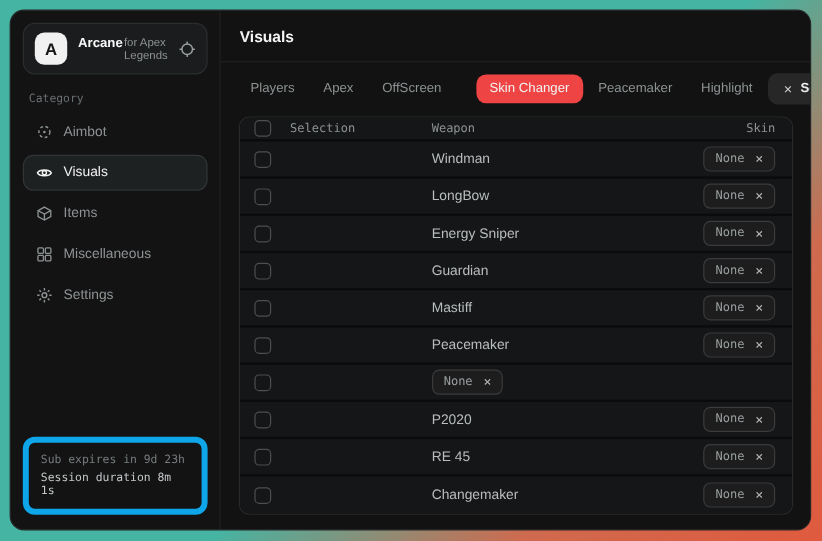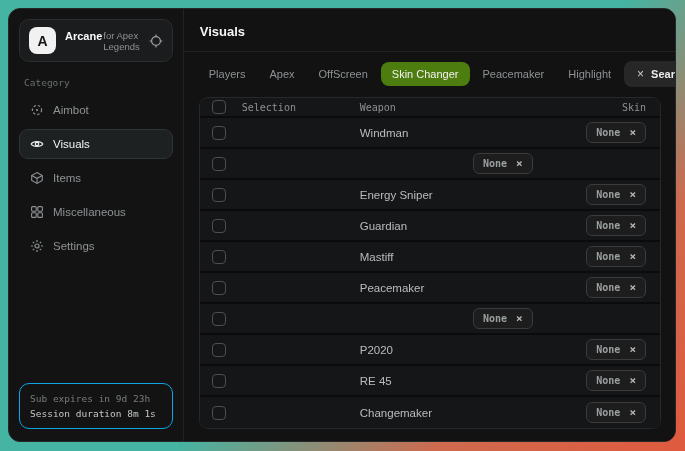--- a/index.html
+++ b/index.html
@@ -41,37 +41,37 @@
   .nav-item {
     display:flex; align-items:center; gap:9px;
     padding:7px 9px; margin-bottom:4px;
     border:1px solid transparent; border-radius:9px;
     font-size:11.5px; color:#8d9293; cursor:pointer;
   }
   .nav-item.active { background:#1e2122; border-color:#313536; color:#f2f2f2; }
   .nav-item .ic { display:flex; width:15px; justify-content:center; }
   .sidebar-footer {
     margin-top:auto;
-    border:1px solid #0ea5e9; border-radius:10px;
+    border:5px solid #0ea5e9; border-radius:10px;
     padding:9px 10px;
     font-family:"DejaVu Sans Mono", monospace;
     display:flex; flex-direction:column; gap:4px;
   }
   .sub-expires { font-size:9.5px; color:#767c7d; }
   .session-duration { font-size:9.5px; color:#c3c7c8; }
   
   .main { flex:1; display:flex; flex-direction:column; min-width:0; background:#121213; }
   .main-header { padding:13px 16px 11px; border-bottom:1px solid #1f2021; }
   .main-title { font-size:13px; font-weight:bold; color:#f5f5f5; }
   .tabs-row { display:flex; align-items:center; gap:2px; padding:9px 14px 8px; }
   .tab {
     padding:6px 11px; border-radius:8px; font-size:11px; color:#8d9293; cursor:pointer;
     white-space:nowrap;
   }
-  .tab.active { background:#4d7c0f; color:#f2f2f2; }
+  .tab.active { background:#ef4444; color:#f2f2f2;margin-left:16px; }
   .search-btn {
     margin-left:auto; display:flex; align-items:center; gap:7px;
     background:#272728; border-radius:8px; padding:6px 13px;
     font-size:11px; font-weight:bold; color:#ececec; cursor:pointer;
   }
   .search-btn .x { font-size:12px; font-weight:normal; color:#cfcfcf; }
   
   .table-card {
     margin:2px 14px 12px 15px; flex:1;
     border:1px solid #272829; border-radius:9px;
@@ -89,21 +89,21 @@
     align-items:center; height:31px; padding:0 14px 0 12px;
     background:#151617; border-bottom:2px solid #0b0b0c;
   }
   .t-row:last-child { border-bottom:none; }
   .t-head .skin-col { text-align:right; }
   .checkbox {
     width:14px; height:14px; border:1.5px solid #4b4f50; border-radius:4px;
     background:transparent; cursor:pointer;
   }
   .weapon-name { font-size:11.5px; color:#b9bdbe; }
-  .skin-cell { display:flex; justify-content:center;font-weight:bold; }
+  .skin-cell { display:flex; justify-content:flex-start; }
   .skin-pill {
     display:flex; align-items:center; gap:9px;
     background:#1d1d1e; border:1px solid #3a3b3c; border-radius:6px;
     padding:3px 9px; cursor:pointer;
     font-family:"DejaVu Sans Mono", monospace; font-size:10px; color:#9a9fa0;
   }
   .skin-pill .clear-x { font-size:11px; color:#b3b7b8; }
   svg { display:block; }
 </style>
 </head>
@@ -239,20 +239,21 @@
         <span class="clear-x">×</span>
       </div>
     </div>
   </div>
 
   <div class="t-row">
     <div>
               <div class="checkbox"></div>
             </div>
     <div></div>
+    <div class="weapon-name">LongBow</div>
     <div class="skin-cell">
       <div class="skin-pill">
         <span>None</span>
         <span class="clear-x">×</span>
       </div>
     </div>
   </div>
 
   <div class="t-row">
     <div>

